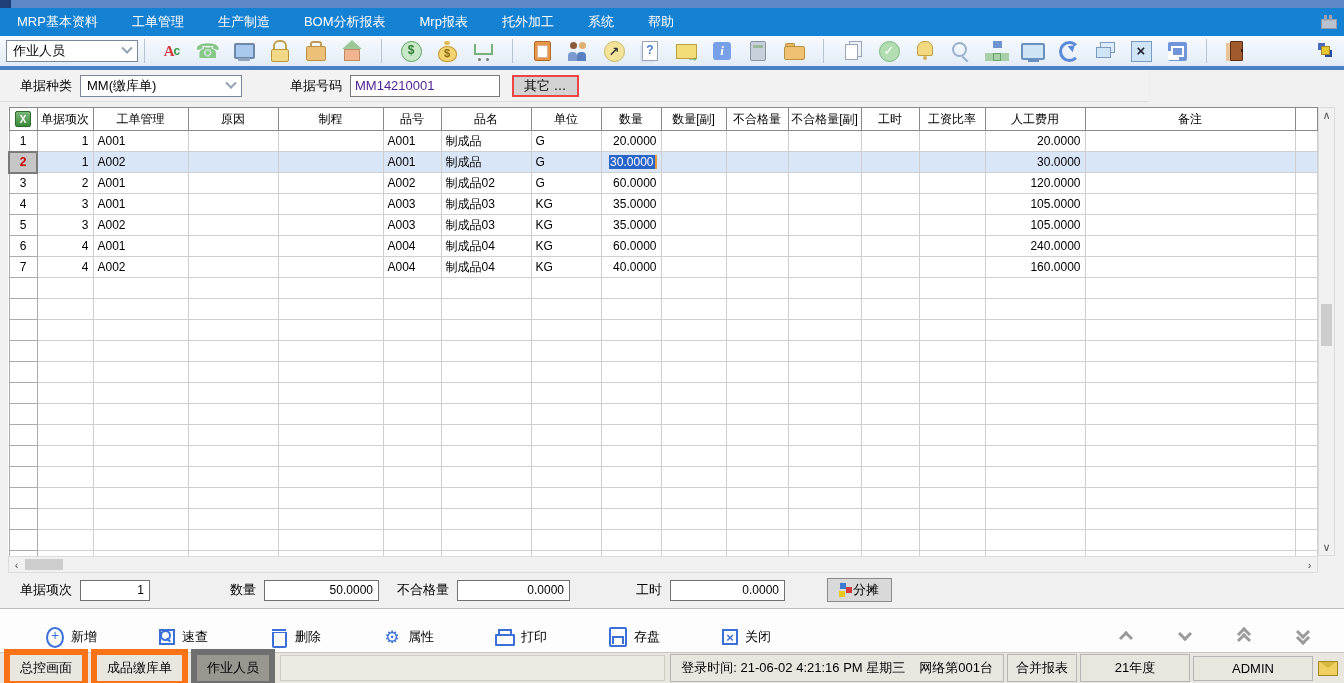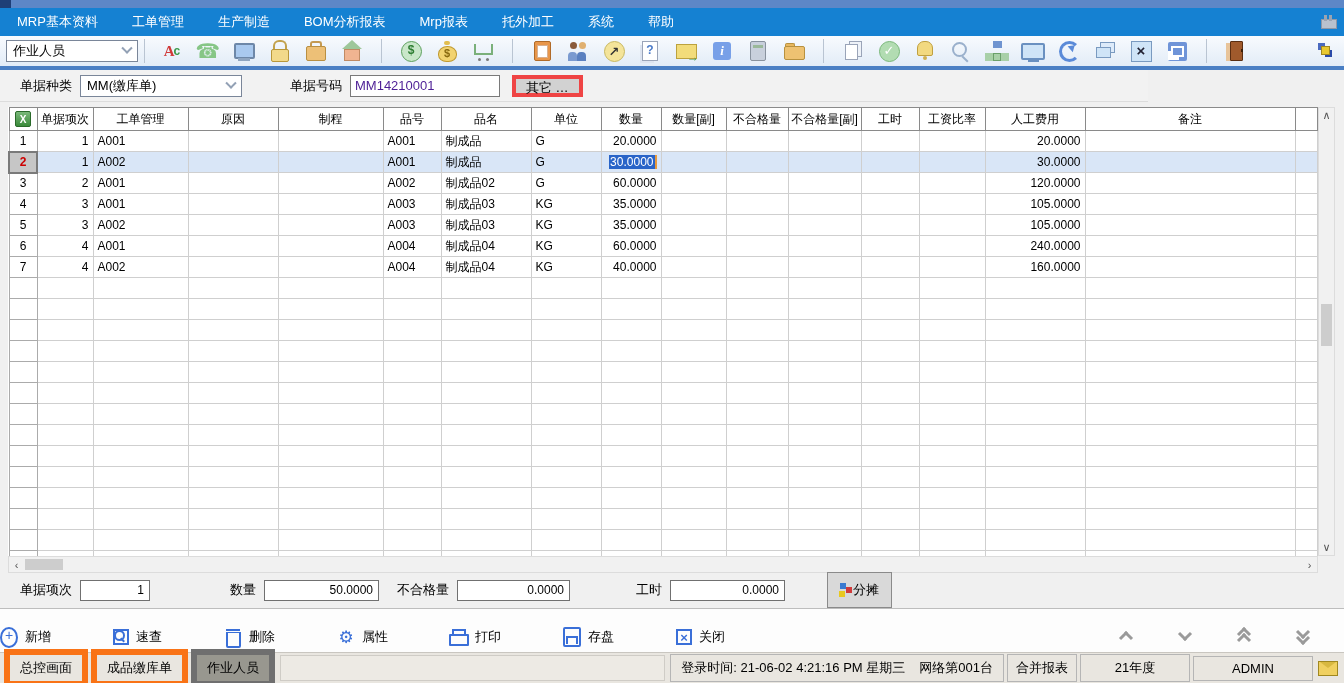--- a/index.html
+++ b/index.html
@@ -76,21 +76,21 @@
   .ic-door::after{content:"";position:absolute;right:6px;top:11px;width:2px;height:3px;background:#3a1e08}
   .ic-link{margin-left:auto}
   .ic-link::before{content:"";position:absolute;top:5px;left:6px;width:7px;height:7px;background:#4a6ac0;box-shadow:7px 7px 0 #2a4aa8}
   .ic-link::after{content:"";position:absolute;top:8px;left:9px;width:7px;height:7px;background:#e8c830;border:1px solid #a08820}
 
   
   .formrow{position:absolute;left:0;top:70px;width:1148px;height:32px;background:#f2f2f2;border-bottom:1px solid #dcdcdc;display:flex;align-items:center;font-size:13px;padding-left:20px}
   .formrow label{margin-right:8px}
   .doc-combo{width:162px;margin-right:48px}
   .docno{width:150px;height:22px;border:1px solid #7a7a7a;background:#fff;color:#4c1d95;font-size:13px;padding:0 4px;font-family:inherit}
-  .otherbtn{margin-left:12px;height:22px;background:#d2d2d2;border:4px solid #ef4444;font-size:13px;padding:0 10px;font-family:inherit;cursor:pointer}
+  .otherbtn{margin-left:12px;height:22px;background:#d2d2d2;border:2px solid #ef4444;font-size:13px;padding:0 10px;font-family:inherit;cursor:pointer}
 
   
   .tablewrap{position:absolute;left:8px;top:107px;width:1310px;height:449px;background:#fff;overflow:hidden}
   table{table-layout:fixed;width:100%;border-collapse:collapse;font-size:12px}
   th{border:1px solid #8a8a8a;background:#fff;font-weight:normal;height:23px;padding:0 2px;white-space:nowrap;overflow:hidden}
   td{border:1px solid #cfcfcf;height:21px;padding:0 4px;white-space:nowrap;overflow:hidden;background:#fff}
   td.rn{border-color:#ababab;text-align:center;padding:0}
   td.num{text-align:right}
   tr.sel td{background:#d9e6f7}
   tr.sel td.rn{background:#c6c6c6;color:#cc0000;font-weight:bold;border:2px solid #7a7a7a}
@@ -101,25 +101,25 @@
   .vscroll{position:absolute;left:1318px;top:107px;width:17px;height:449px;background:#f1f1f1;border:1px solid #dcdcdc}
   .hscroll{position:absolute;left:8px;top:556px;width:1310px;height:17px;background:#f1f1f1;border:1px solid #dcdcdc}
   .sarr{position:absolute;color:#555;font-size:11px;width:15px;height:15px;display:flex;align-items:center;justify-content:center;cursor:pointer}
   .vthumb{position:absolute;left:2px;right:2px;top:196px;height:42px;background:#cdcdcd;cursor:pointer}
   .hthumb{position:absolute;top:2px;bottom:2px;left:16px;width:38px;background:#cdcdcd;cursor:pointer}
 
   
   .sumrow{position:absolute;left:0;top:576px;width:1344px;height:28px;display:flex;align-items:center;font-size:13px;padding-left:20px}
   .sumrow label{margin-right:8px}
   .sin{height:21px;border:1px solid #707070;background:#fff;font-size:12px;text-align:right;padding:0 5px;font-family:inherit}
-  .alloc{margin-left:42px;height:36px;background:#d9d9d9;border:1px solid #8a8a8a;display:flex;align-items:center;gap:7px;padding:0 12px;font-size:13px;cursor:pointer;font-family:Liberation Mono, monospace}
+  .alloc{margin-left:42px;height:24px;background:#d9d9d9;border:1px solid #8a8a8a;display:flex;align-items:center;gap:7px;padding:0 12px;font-size:13px;cursor:pointer;font-family:Liberation Mono, monospace}
   .allocico{width:6px;height:6px;background:#3a7ad0;box-shadow:6px 4px 0 #d03a3a,-1px 8px 0 #e8c820;margin-bottom:8px}
 
   
-  .actionbar{position:absolute;left:0;top:608px;width:1344px;height:58px;background:#fdfdfd;border-top:1px solid #bdbdbd;border-bottom:1px solid #d5d5d5;display:flex;align-items:center;}
+  .actionbar{position:absolute;left:0;top:608px;width:1344px;height:58px;background:#fdfdfd;border-top:1px solid #bdbdbd;border-bottom:1px solid #d5d5d5;display:flex;align-items:center;padding-left:46px}
   .abtns{display:flex;align-items:center;gap:62px}
   .abtn{display:flex;align-items:center;gap:7px;font-size:13px;cursor:pointer;white-space:nowrap}
   .abico{position:relative;width:18px;height:18px;display:inline-flex;align-items:center;justify-content:center;flex:none}
   .ab-add::before{content:"+";width:17px;height:17px;border:2px solid #3a6fd8;border-radius:50%;color:#3a6fd8;font-size:14px;line-height:12px;text-align:center}
   .ab-quick-search{border:2px solid #3a6fd8;width:16px;height:16px}
   .ab-quick-search::before{content:"";width:7px;height:7px;border:2px solid #3a6fd8;border-radius:50%;margin:-3px 0 0 -3px}
   .ab-quick-search::after{content:"";position:absolute;bottom:2px;right:2px;width:5px;height:2px;background:#3a6fd8;transform:rotate(45deg)}
   .ab-delete::before{content:"";position:absolute;top:1px;width:14px;height:2px;background:#3a6fd8}
   .ab-delete::after{content:"";position:absolute;top:4px;width:11px;height:13px;border:2px solid #3a6fd8;border-top-width:1px;border-radius:0 0 2px 2px}
   .ab-properties::before{content:"⚙";color:#3a6fd8;font-size:17px}

